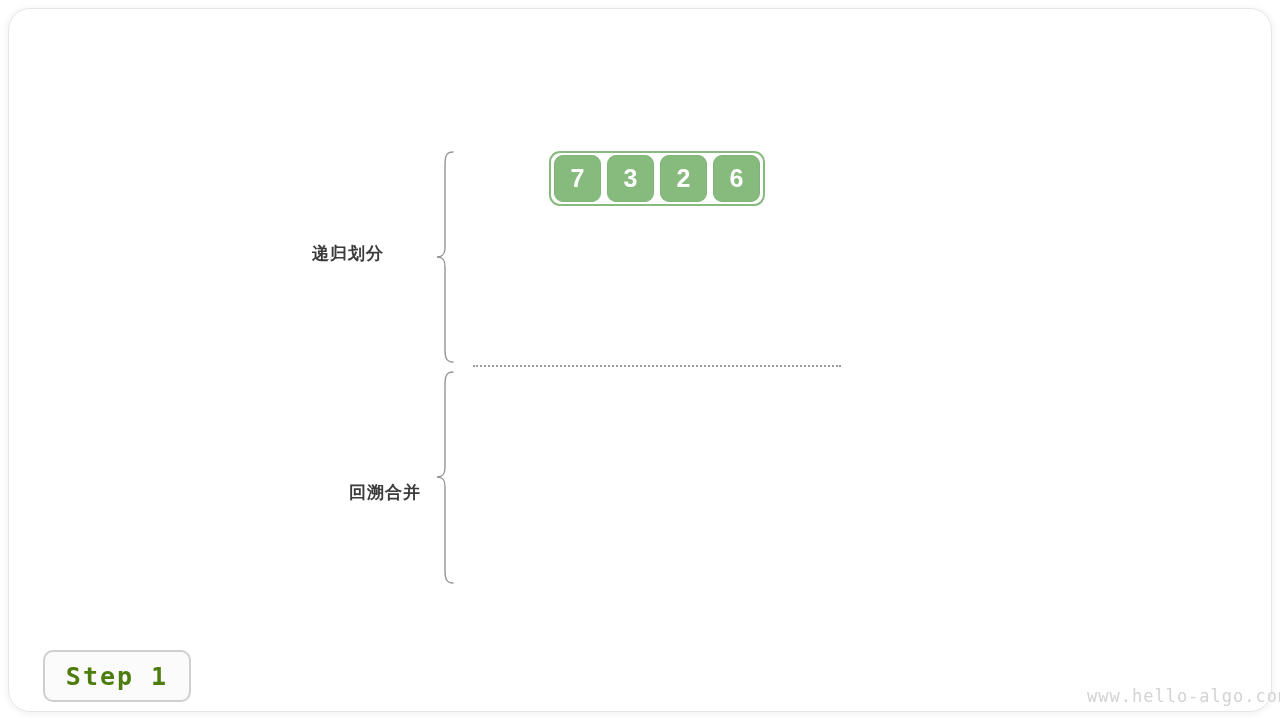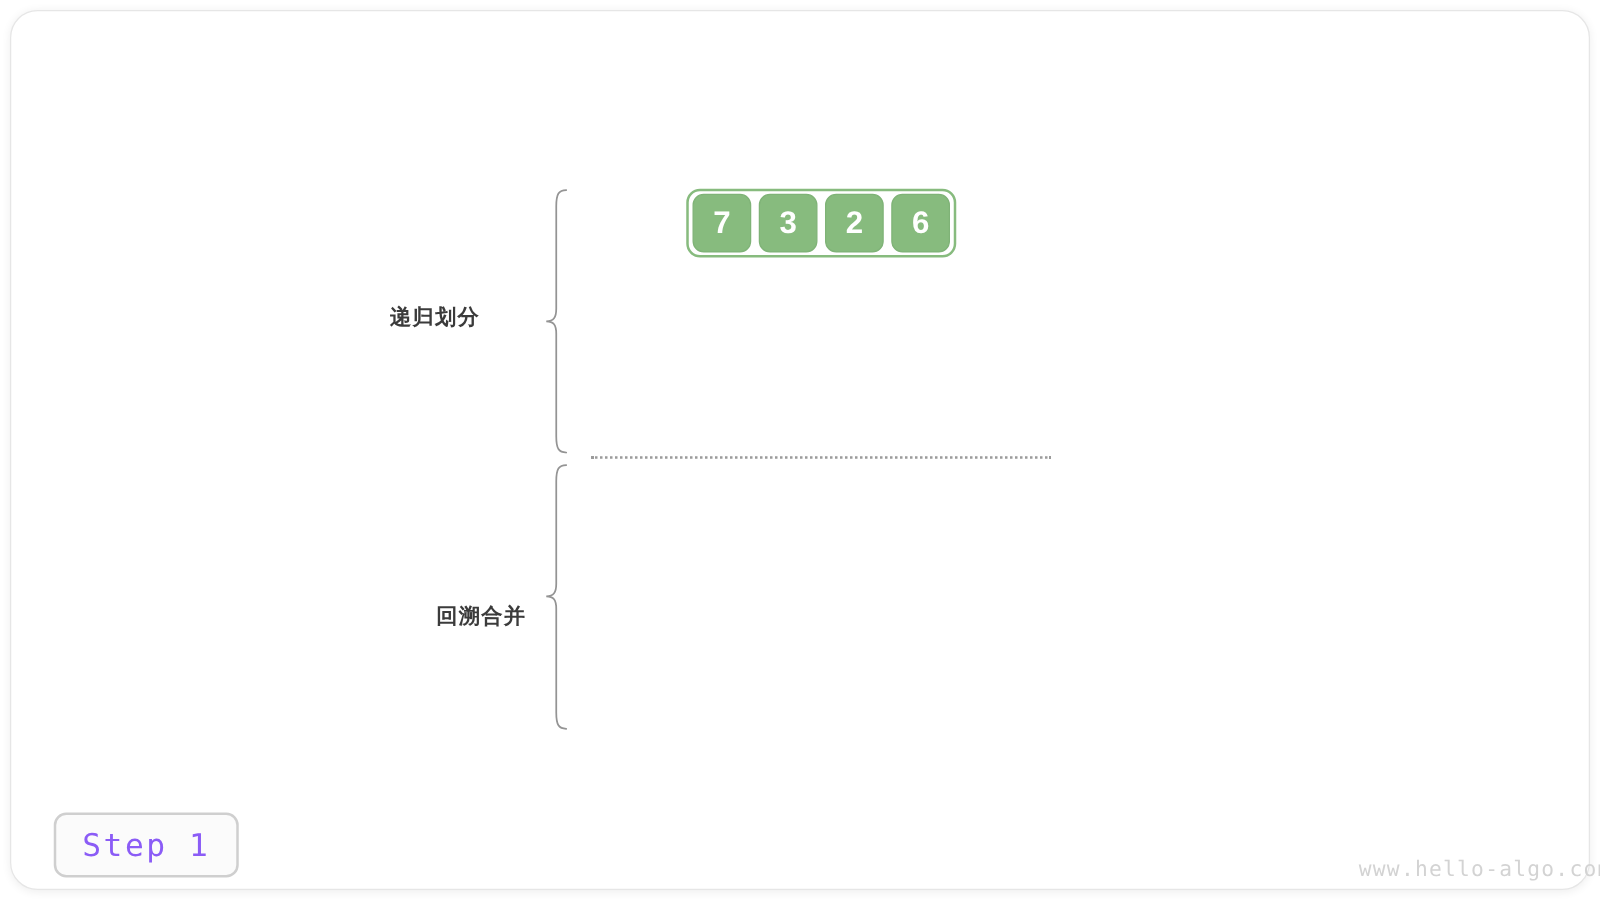--- a/index.html
+++ b/index.html
@@ -97,22 +97,22 @@
     left: 34px; top: 641px;
     width: 148px; height: 52px;
     background: #fbfbfb;
     border: 2px solid #cfcfcf;
     border-radius: 10px;
     display: flex;
     align-items: center;
     justify-content: center;
     font-family: "DejaVu Sans Mono", monospace;
     font-size: 25px;
-    font-weight: 400;
-    color: #8b5cf6;
+    font-weight: 700;
+    color: #4d7c0f;
     letter-spacing: 2px;
   }
 
   
   .watermark {
     position: absolute;
     left: 1078px; top: 677px;
     font-family: "DejaVu Sans Mono", monospace;
     font-size: 17px;
     color: #d3d3d3;

